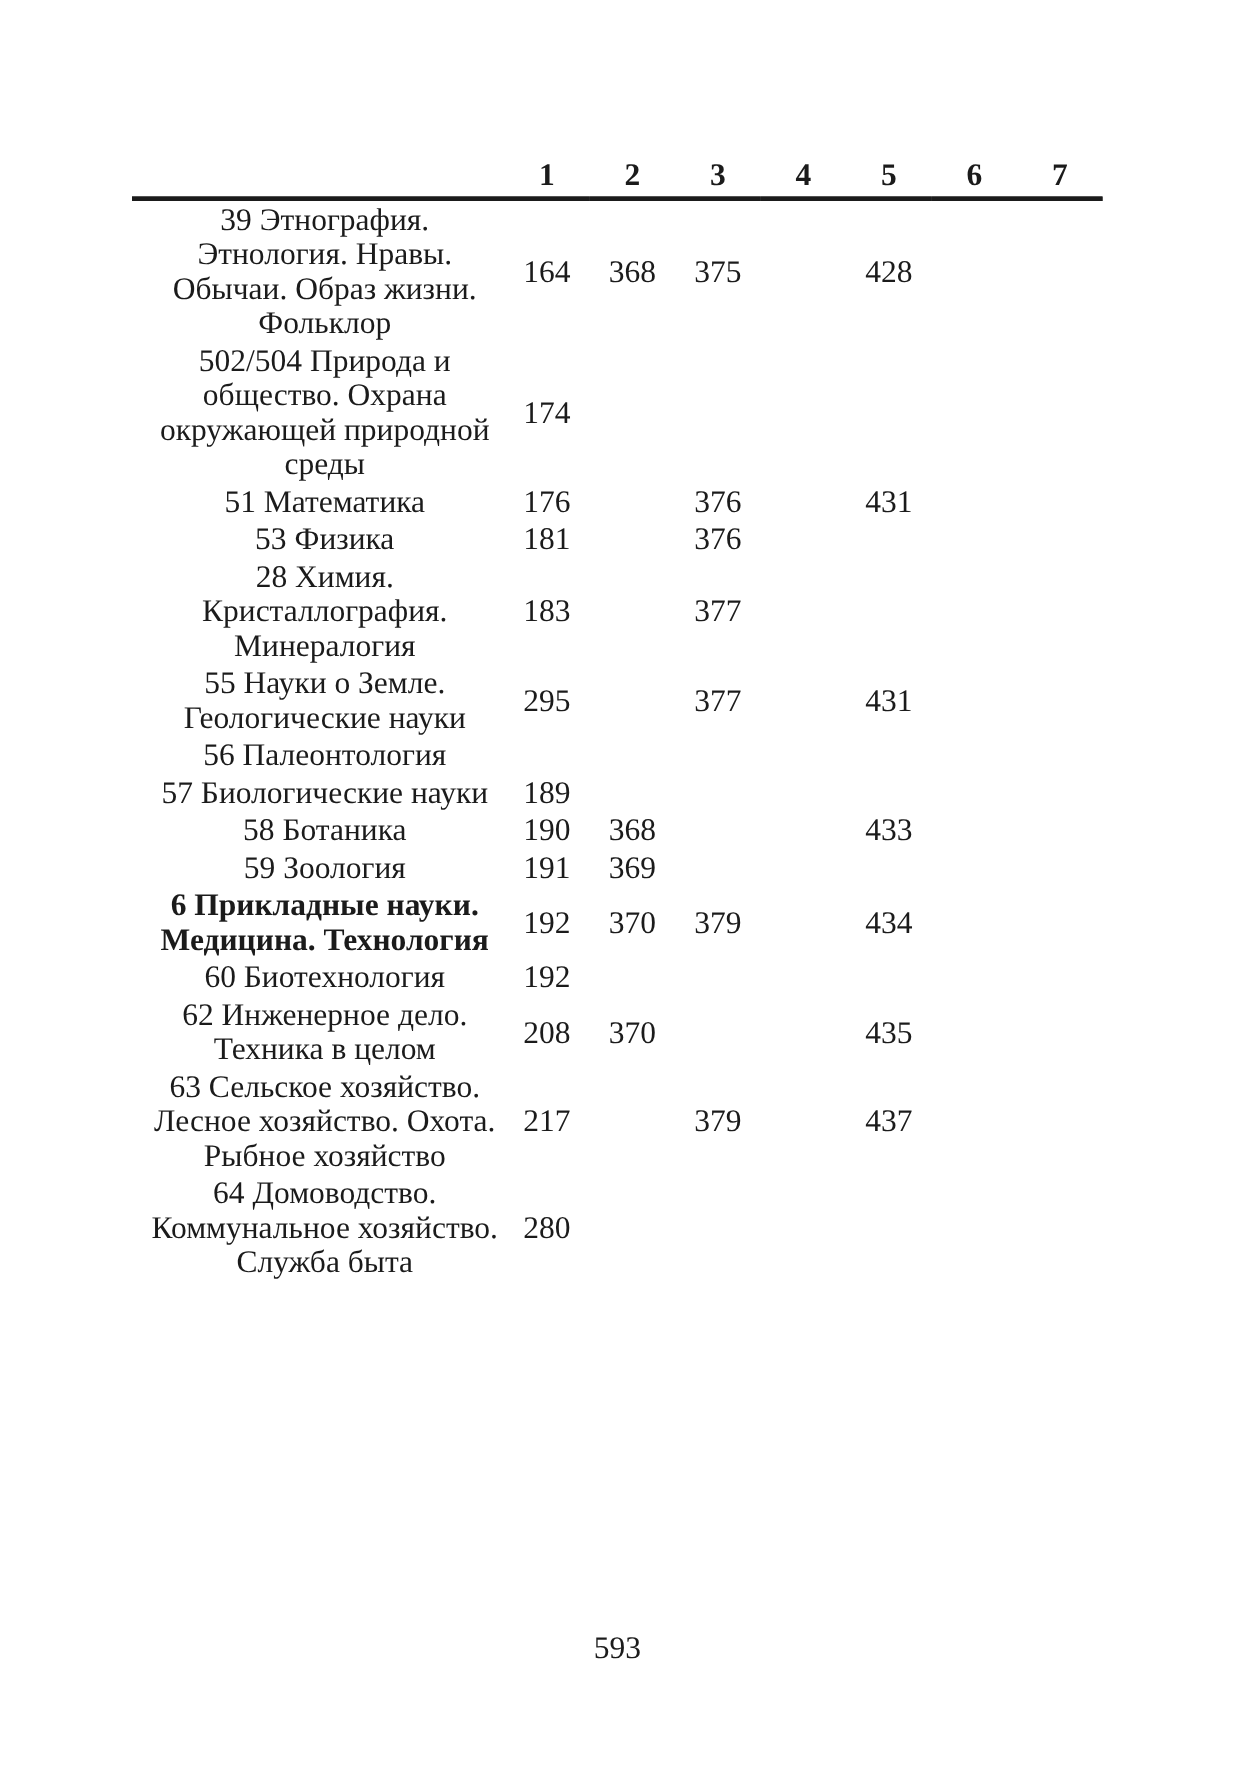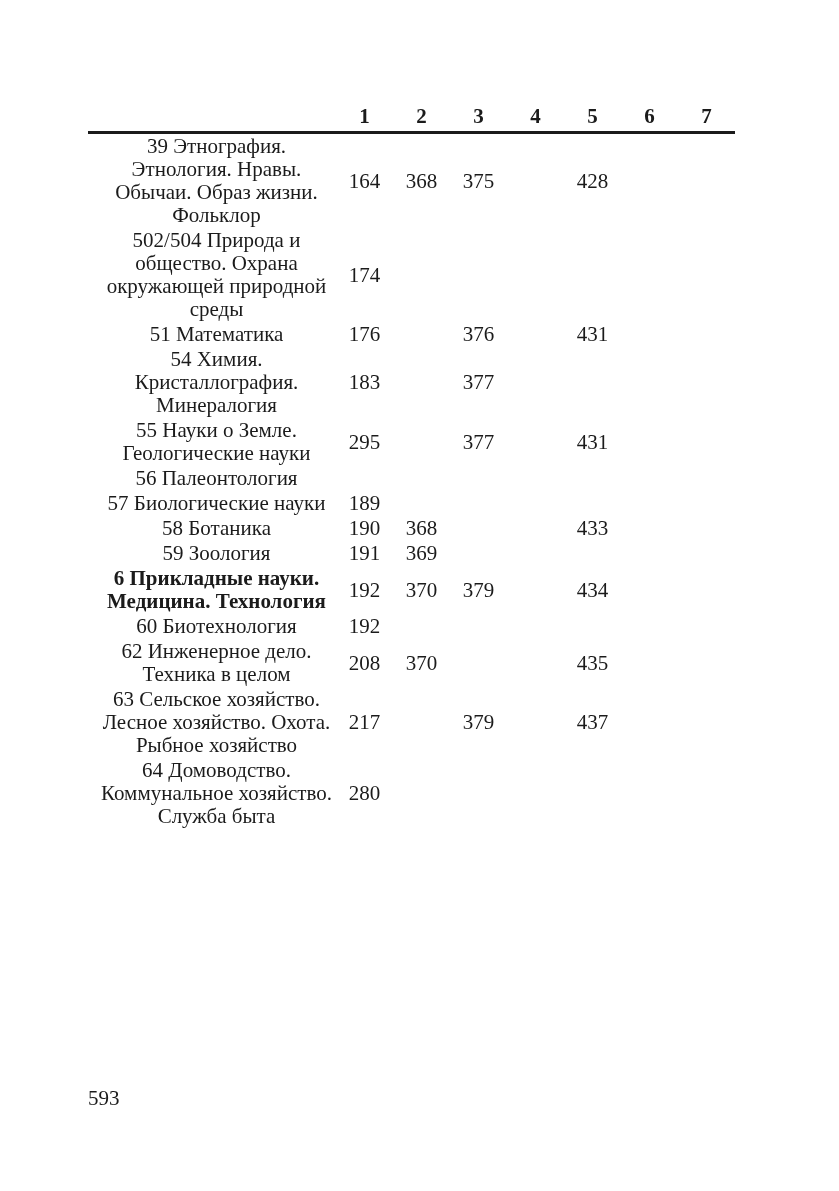--- a/index.html
+++ b/index.html
@@ -48,21 +48,21 @@
     text-align: center;
   }
   tr.bold td.label {
     font-weight: bold;
   }
   .page-number {
     position: absolute;
     left: 88px;
     top: 1086px;
     width: 647px;
-    text-align: left;
+    text-align: center;
     font-size: 21px;
   }
 </style>
 </head>
 <body>
 
 <div class="page">
 
   <table class="index">
     <colgroup>
@@ -112,21 +112,31 @@
           <td class="label">51 Математика</td>
           <td class="num">176</td>
           <td class="num"></td>
           <td class="num">376</td>
           <td class="num"></td>
           <td class="num">431</td>
           <td class="num"></td>
           <td class="num"></td>
         </tr>
         <tr>
-          <td class="label">54 Химия. Кристаллография. Минералогия</td>
+          <td class="label">53 Физика</td>
+          <td class="num">181</td>
+          <td class="num"></td>
+          <td class="num">376</td>
+          <td class="num"></td>
+          <td class="num"></td>
+          <td class="num"></td>
+          <td class="num"></td>
+        </tr>
+        <tr>
+          <td class="label">28 Химия. Кристаллография. Минералогия</td>
           <td class="num">183</td>
           <td class="num"></td>
           <td class="num">377</td>
           <td class="num"></td>
           <td class="num"></td>
           <td class="num"></td>
           <td class="num"></td>
         </tr>
         <tr>
           <td class="label">55 Науки о Земле. Геологические науки</td>

